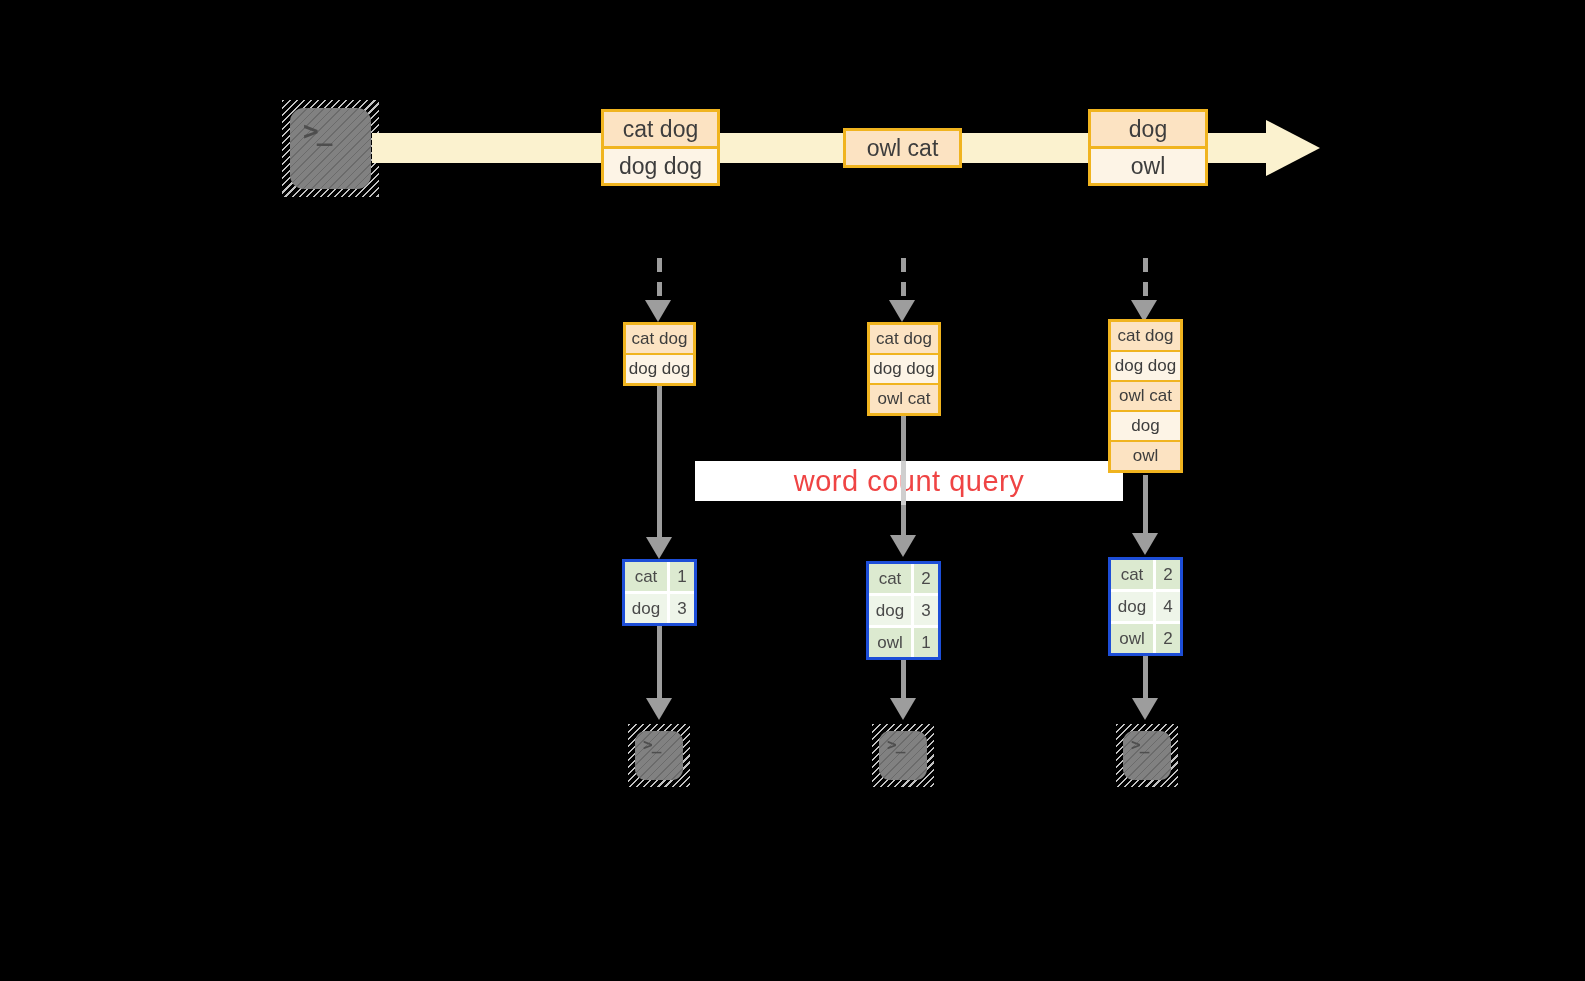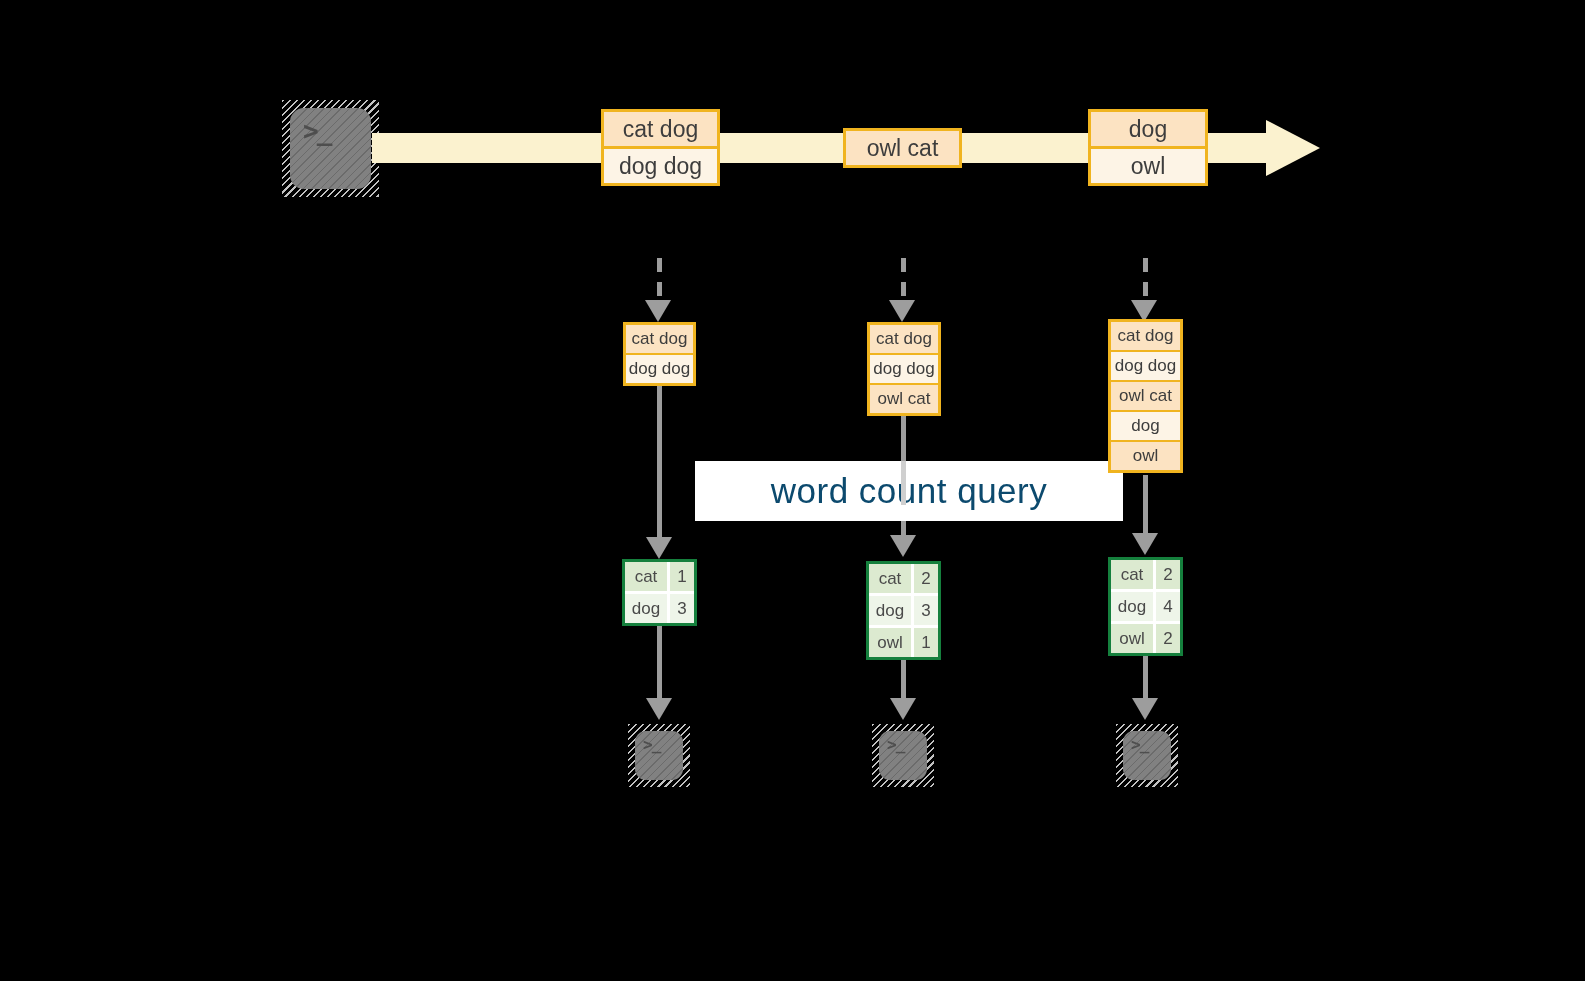--- a/index.html
+++ b/index.html
@@ -59,29 +59,29 @@
   .stack .srow {
     height:28px; display:flex; align-items:center; justify-content:center;
     font-size:17px; color:#3d3d3d;
   }
   .stack .srow + .srow { border-top:2px solid #f0b41f; }
   #s1 { left:623px; top:322px; width:73px; }
   #s2 { left:867px; top:322px; width:74px; }
   #s3 { left:1108px; top:319px; width:75px; }
   
   .banner {
-    position:absolute; left:695px; top:461px; width:428px; height:60px; background:#ffffff; z-index:5;
+    position:absolute; left:695px; top:461px; width:428px; height:40px; background:#ffffff; z-index:5;
     display:flex; align-items:center; justify-content:center;
-    font-size:35px; font-weight:300; color:#0c4a6e; letter-spacing:0.5px;
+    font-size:29px; font-weight:300; color:#ef4444; letter-spacing:0.5px;
   }
   .banner-line { position:absolute; left:901px; top:461px; width:5px; height:44px; background:#cfcfcf; z-index:6; }
   
   .gtable {
     position:absolute; box-sizing:content-box; z-index:2;
-    border:3px solid #15803d; background:#ffffff;
+    border:3px solid #1d4ed8; background:#ffffff;
     display:grid; grid-template-columns:42px 24px; gap:3px;
   }
   .gcell {
     height:29px; display:flex; align-items:center; justify-content:center;
     font-size:17px; color:#4a4a4a;
   }
   .ga { background:#dcead0; }
   .gb { background:#eef5e9; }
   #t1 { left:622px; top:559px; }
   #t2 { left:866px; top:561px; }

